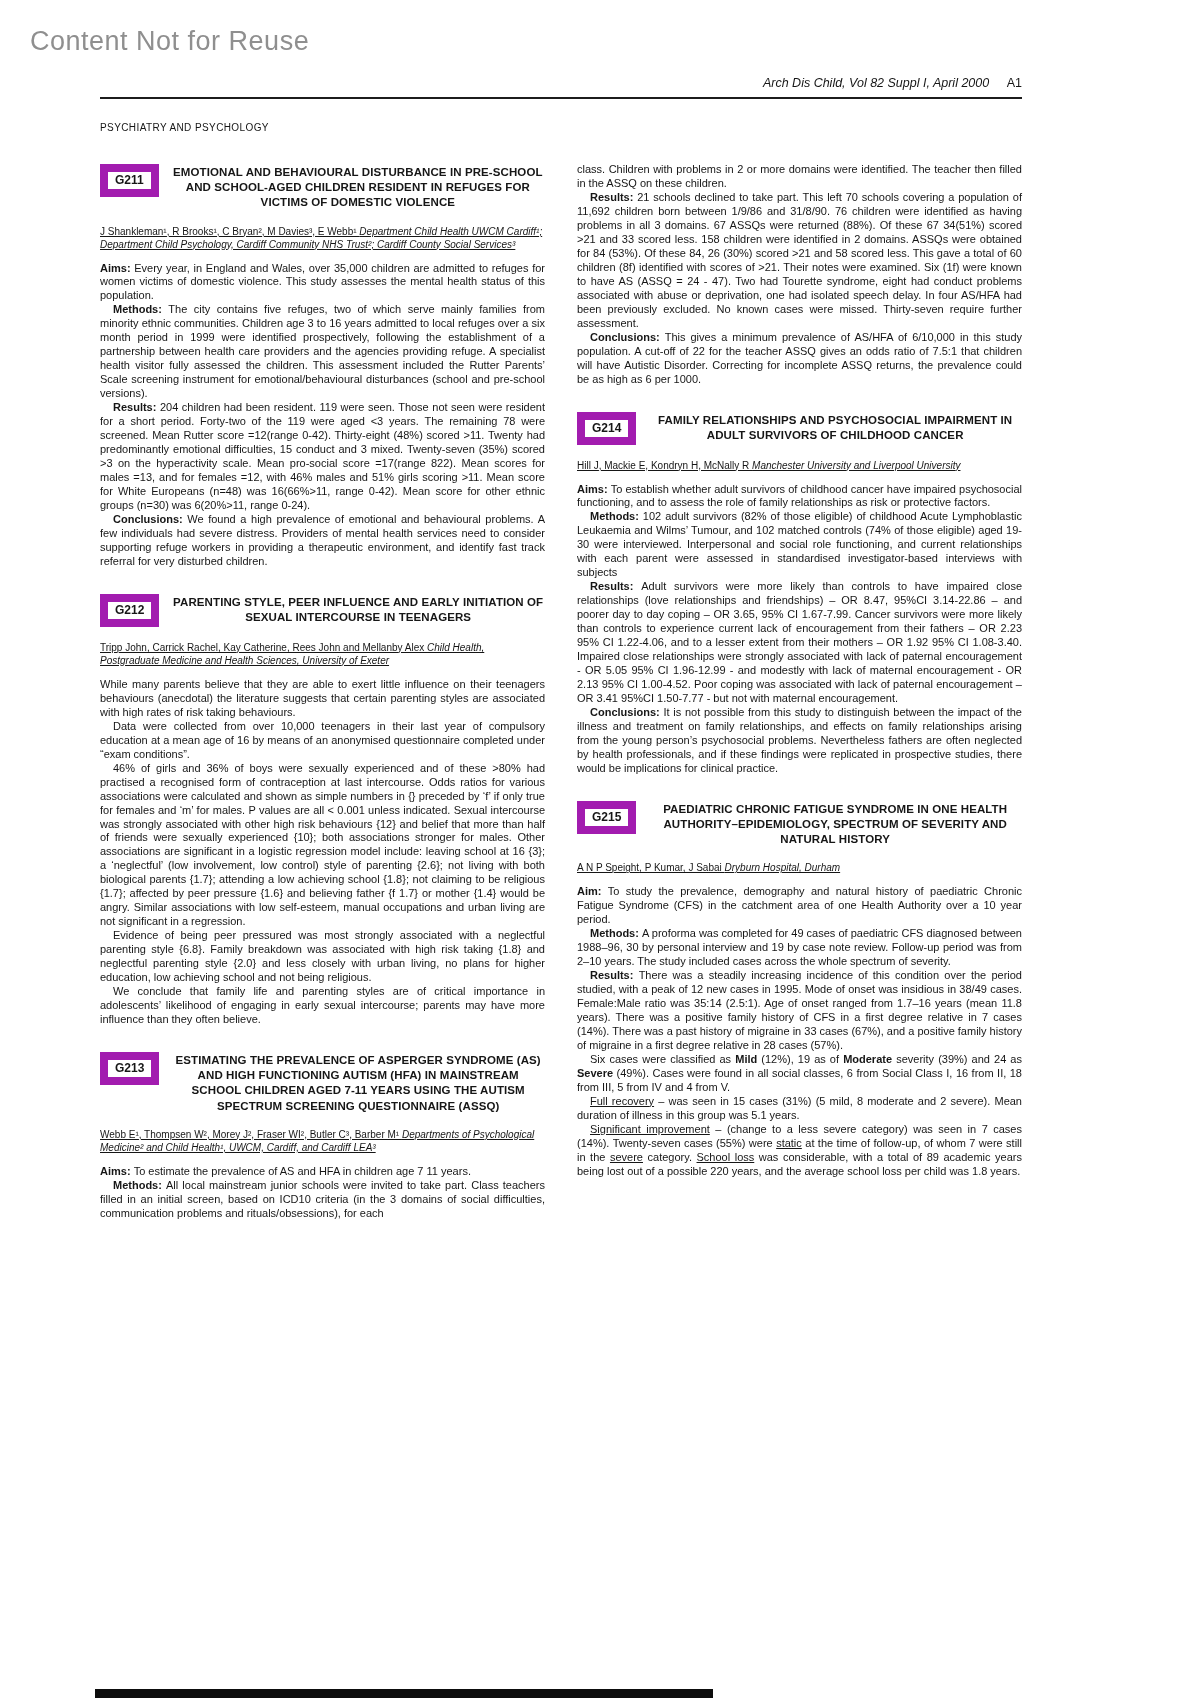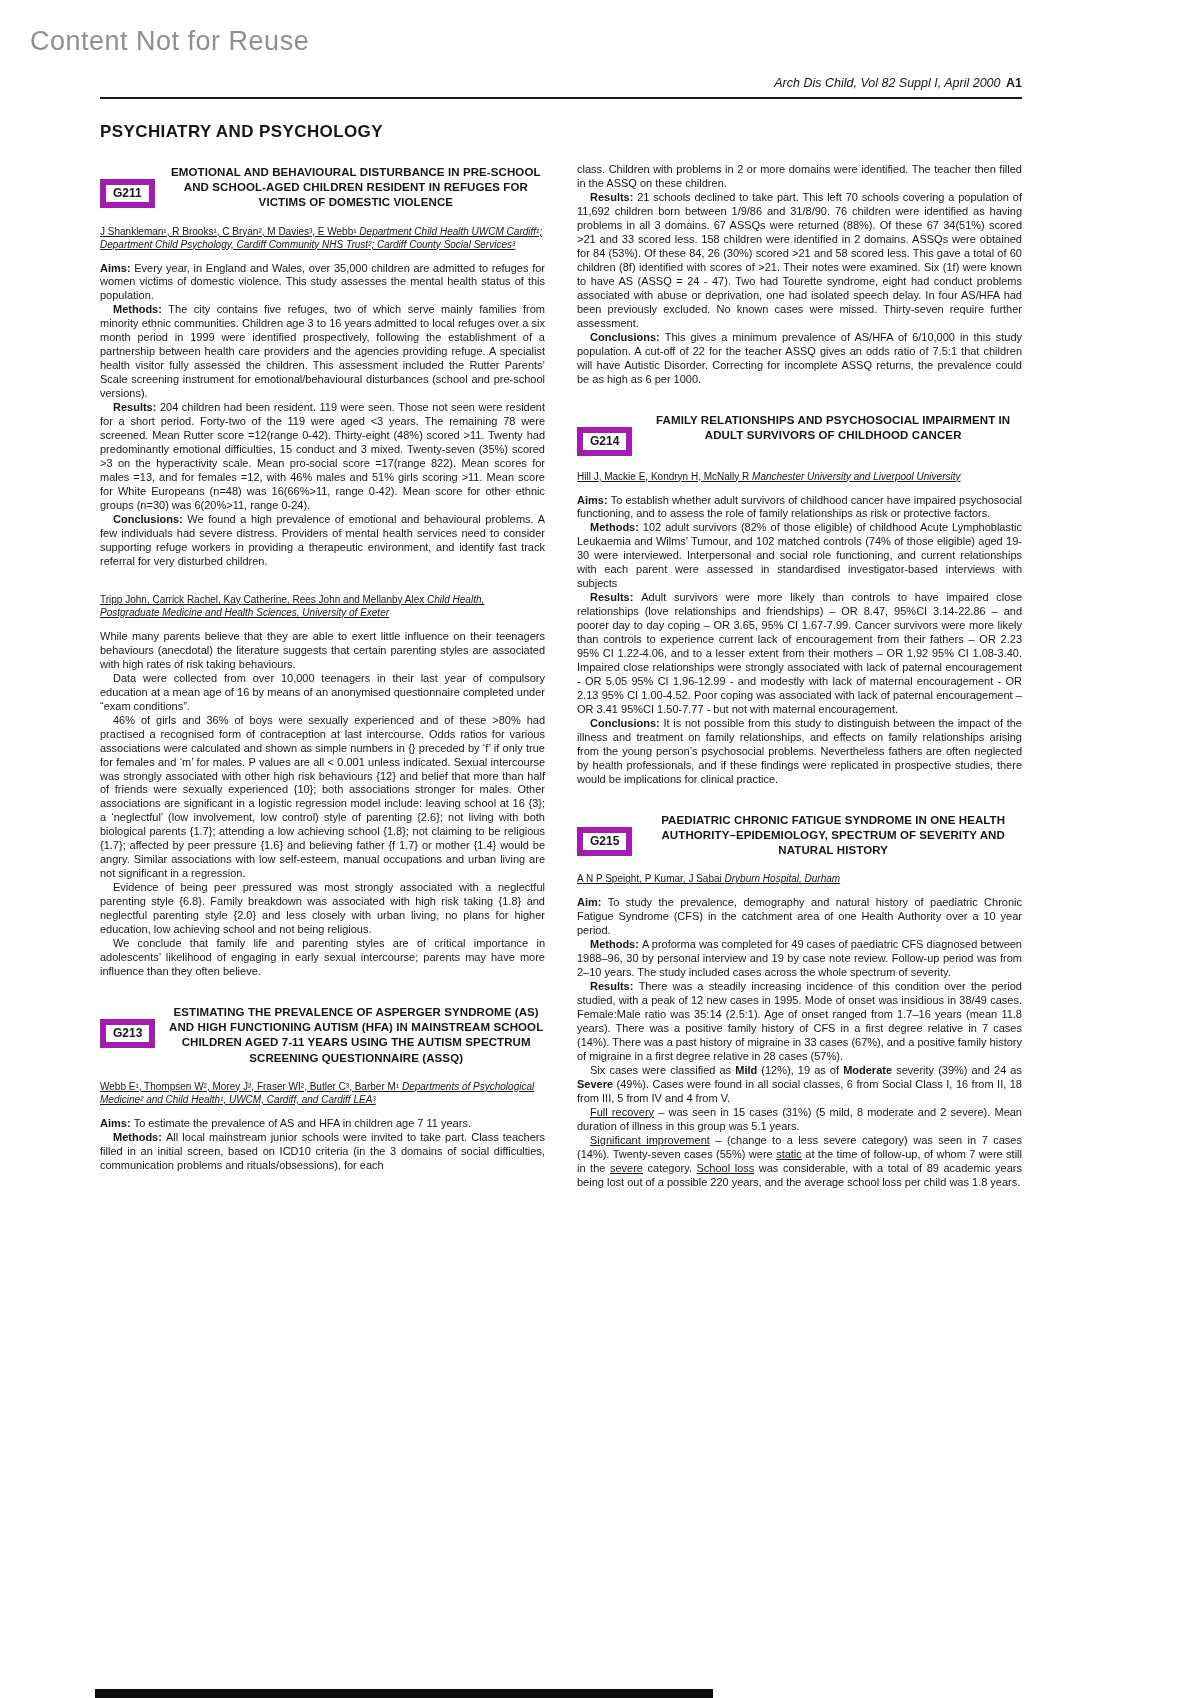--- a/index.html
+++ b/index.html
@@ -10,39 +10,39 @@
   }
   .watermark {
     position:absolute; top:26px; left:30px;
     font-size:27px; color:#8f8f8f; letter-spacing:0.5px;
   }
   .running-head {
     position:absolute; top:76px; left:100px; width:922px;
     text-align:right; font-size:12.5px;
   }
   .running-head .journal { font-style:italic; }
-  .running-head .pagenum { font-weight:bold; margin-left:2px; }
+  .running-head .pagenum { font-weight:normal; margin-left:14px; }
   .head-rule {
     position:absolute; top:97px; left:100px; width:922px;
     border:none; border-top:2px solid #1c1c1c;
   }
   .section-title {
     position:absolute; top:122px; left:100px;
-    font-size:17px; font-weight:bold; letter-spacing:0.4px;
+    font-size:10px; font-weight:normal; letter-spacing:0.4px;
   }
   .columns {
     position:absolute; top:163px; left:100px; width:922px;
     display:flex; gap:32px;
   }
   .col { width:445px; }
   .abstract { margin-bottom:24px; }
   .abs-head { display:flex; align-items:flex-start; gap:12px; margin-bottom:14px; }
   .abs-id {
-    display:inline-block; border:6px solid #a21caf; padding:1px 7px 2px;
-    font-size:12px; font-weight:bold; white-space:nowrap; margin-top:16px;
+    display:inline-block; border:8px solid #a21caf; padding:1px 7px 2px;
+    font-size:12px; font-weight:bold; white-space:nowrap; margin-top:1px;
   }
   .abs-title {
     font-size:11.5px; font-weight:bold; line-height:1.32; letter-spacing:0.1px;
     padding-top:2px;
     text-align:center;
   }
   .authors { font-size:10px; line-height:1.3; margin-bottom:11px;text-decoration:underline; }
   .abs-body { font-size:11px; line-height:1.27; }
   .para { text-align:justify; }
   .para.indent { text-indent:13px; }
@@ -79,20 +79,24 @@
       <p class="authors"><span class="run-u">J Shankleman¹</span><span>, R Brooks¹, C Bryan², M Davies³, E Webb¹ </span><span class="run-i">Department Child Health UWCM Cardiff¹; Department Child Psychology, Cardiff Community NHS Trust²; Cardiff County Social Services³</span></p>
       <div class="abs-body">
         <p class="para"><span class="run-b">Aims: </span><span>Every year, in England and Wales, over 35,000 children are admitted to refuges for women victims of domestic violence. This study assesses the mental health status of this population.</span></p>
         <p class="para indent"><span class="run-b">Methods: </span><span>The city contains five refuges, two of which serve mainly families from minority ethnic communities. Children age 3 to 16 years admitted to local refuges over a six month period in 1999 were identified prospectively, following the establishment of a partnership between health care providers and the agencies providing refuge. A specialist health visitor fully assessed the children. This assessment included the Rutter Parents’ Scale screening instrument for emotional/behavioural disturbances (school and pre-school versions).</span></p>
         <p class="para indent"><span class="run-b">Results: </span><span>204 children had been resident. 119 were seen. Those not seen were resident for a short period. Forty-two of the 119 were aged &lt;3 years. The remaining 78 were screened. Mean Rutter score =12(range 0-42). Thirty-eight (48%) scored &gt;11. Twenty had predominantly emotional difficulties, 15 conduct and 3 mixed. Twenty-seven (35%) scored &gt;3 on the hyperactivity scale. Mean pro-social score =17(range 822). Mean scores for males =13, and for females =12, with 46% males and 51% girls scoring &gt;11. Mean score for White Europeans (n=48) was 16(66%&gt;11, range 0-42). Mean score for other ethnic groups (n=30) was 6(20%&gt;11, range 0-24).</span></p>
         <p class="para indent"><span class="run-b">Conclusions: </span><span>We found a high prevalence of emotional and behavioural problems. A few individuals had severe distress. Providers of mental health services need to consider supporting refuge workers in providing a therapeutic environment, and identify fast track referral for very disturbed children.</span></p>
       </div>
     </section>
 
     <section class="abstract">
+      <div class="abs-head">
+        <span class="abs-id">G212</span>
+        <h2 class="abs-title">PARENTING STYLE, PEER INFLUENCE AND EARLY INITIATION OF SEXUAL INTERCOURSE IN TEENAGERS</h2>
+      </div>
       <p class="authors"><span class="run-u">Tripp John</span><span>, Carrick Rachel, Kay Catherine, Rees John and Mellanby Alex </span><span class="run-i">Child Health, Postgraduate Medicine and Health Sciences, University of Exeter</span></p>
       <div class="abs-body">
         <p class="para"><span>While many parents believe that they are able to exert little influence on their teenagers behaviours (anecdotal) the literature suggests that certain parenting styles are associated with high rates of risk taking behaviours.</span></p>
         <p class="para indent"><span>Data were collected from over 10,000 teenagers in their last year of compulsory education at a mean age of 16 by means of an anonymised questionnaire completed under “exam conditions”.</span></p>
         <p class="para indent"><span>46% of girls and 36% of boys were sexually experienced and of these &gt;80% had practised a recognised form of contraception at last intercourse. Odds ratios for various associations were calculated and shown as simple numbers in {} preceded by ‘f’ if only true for females and ‘m’ for males. P values are all &lt; 0.001 unless indicated. Sexual intercourse was strongly associated with other high risk behaviours {12} and belief that more than half of friends were sexually experienced {10}; both associations stronger for males. Other associations are significant in a logistic regression model include: leaving school at 16 {3}; a ‘neglectful’ (low involvement, low control) style of parenting {2.6}; not living with both biological parents {1.7}; attending a low achieving school {1.8}; not claiming to be religious {1.7}; affected by peer pressure {1.6} and believing father {f 1.7} or mother {1.4} would be angry. Similar associations with low self-esteem, manual occupations and urban living are not significant in a regression.</span></p>
         <p class="para indent"><span>Evidence of being peer pressured was most strongly associated with a neglectful parenting style {6.8}. Family breakdown was associated with high risk taking {1.8} and neglectful parenting style {2.0} and less closely with urban living, no plans for higher education, low achieving school and not being religious.</span></p>
         <p class="para indent"><span>We conclude that family life and parenting styles are of critical importance in adolescents’ likelihood of engaging in early sexual intercourse; parents may have more influence than they often believe.</span></p>
       </div>
     </section>
 

